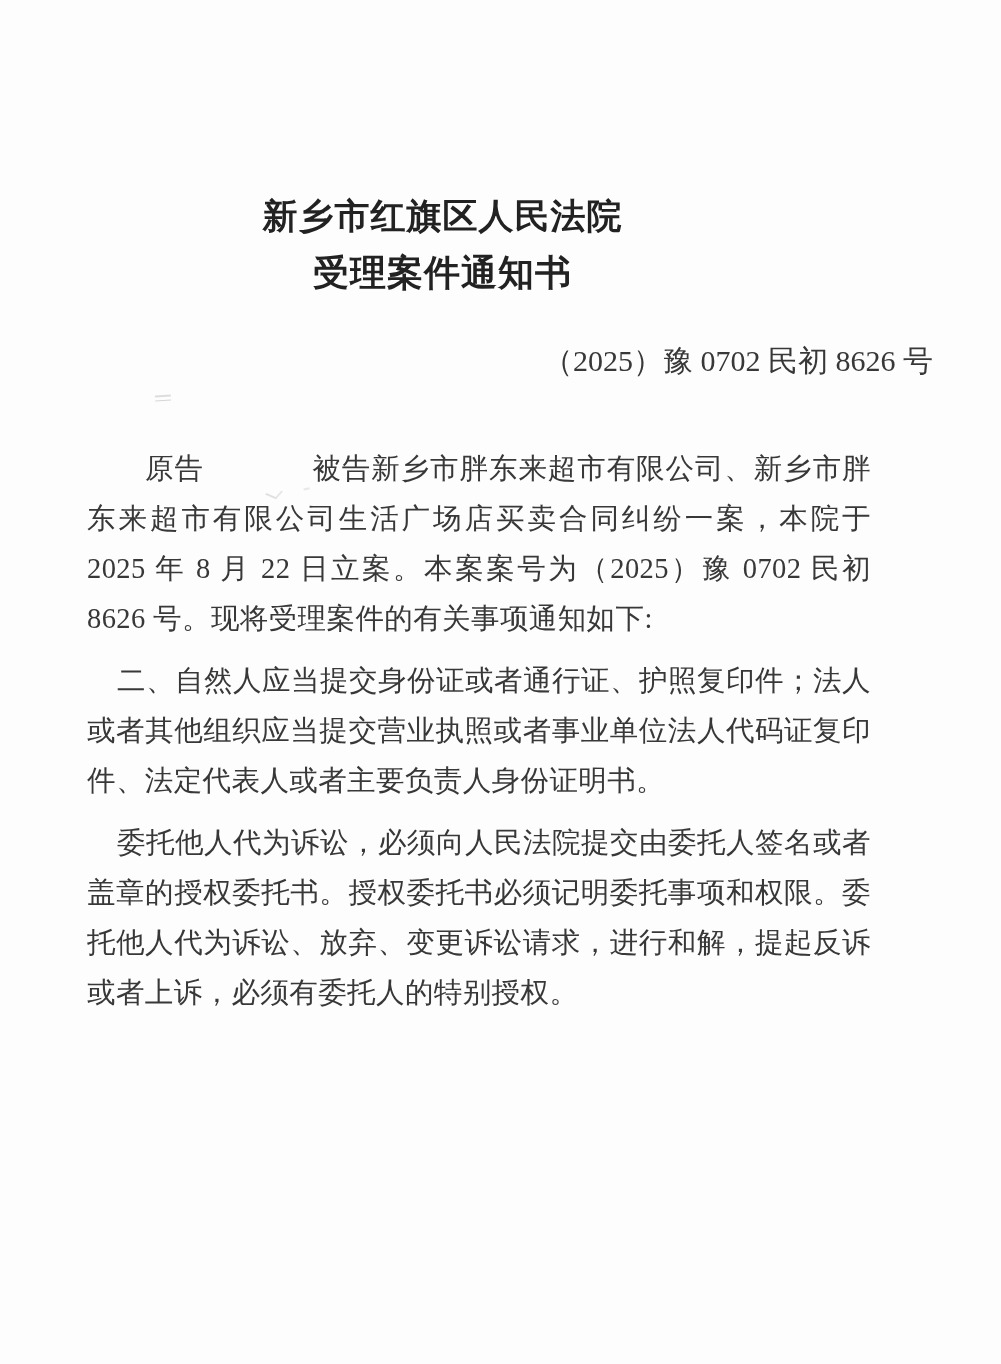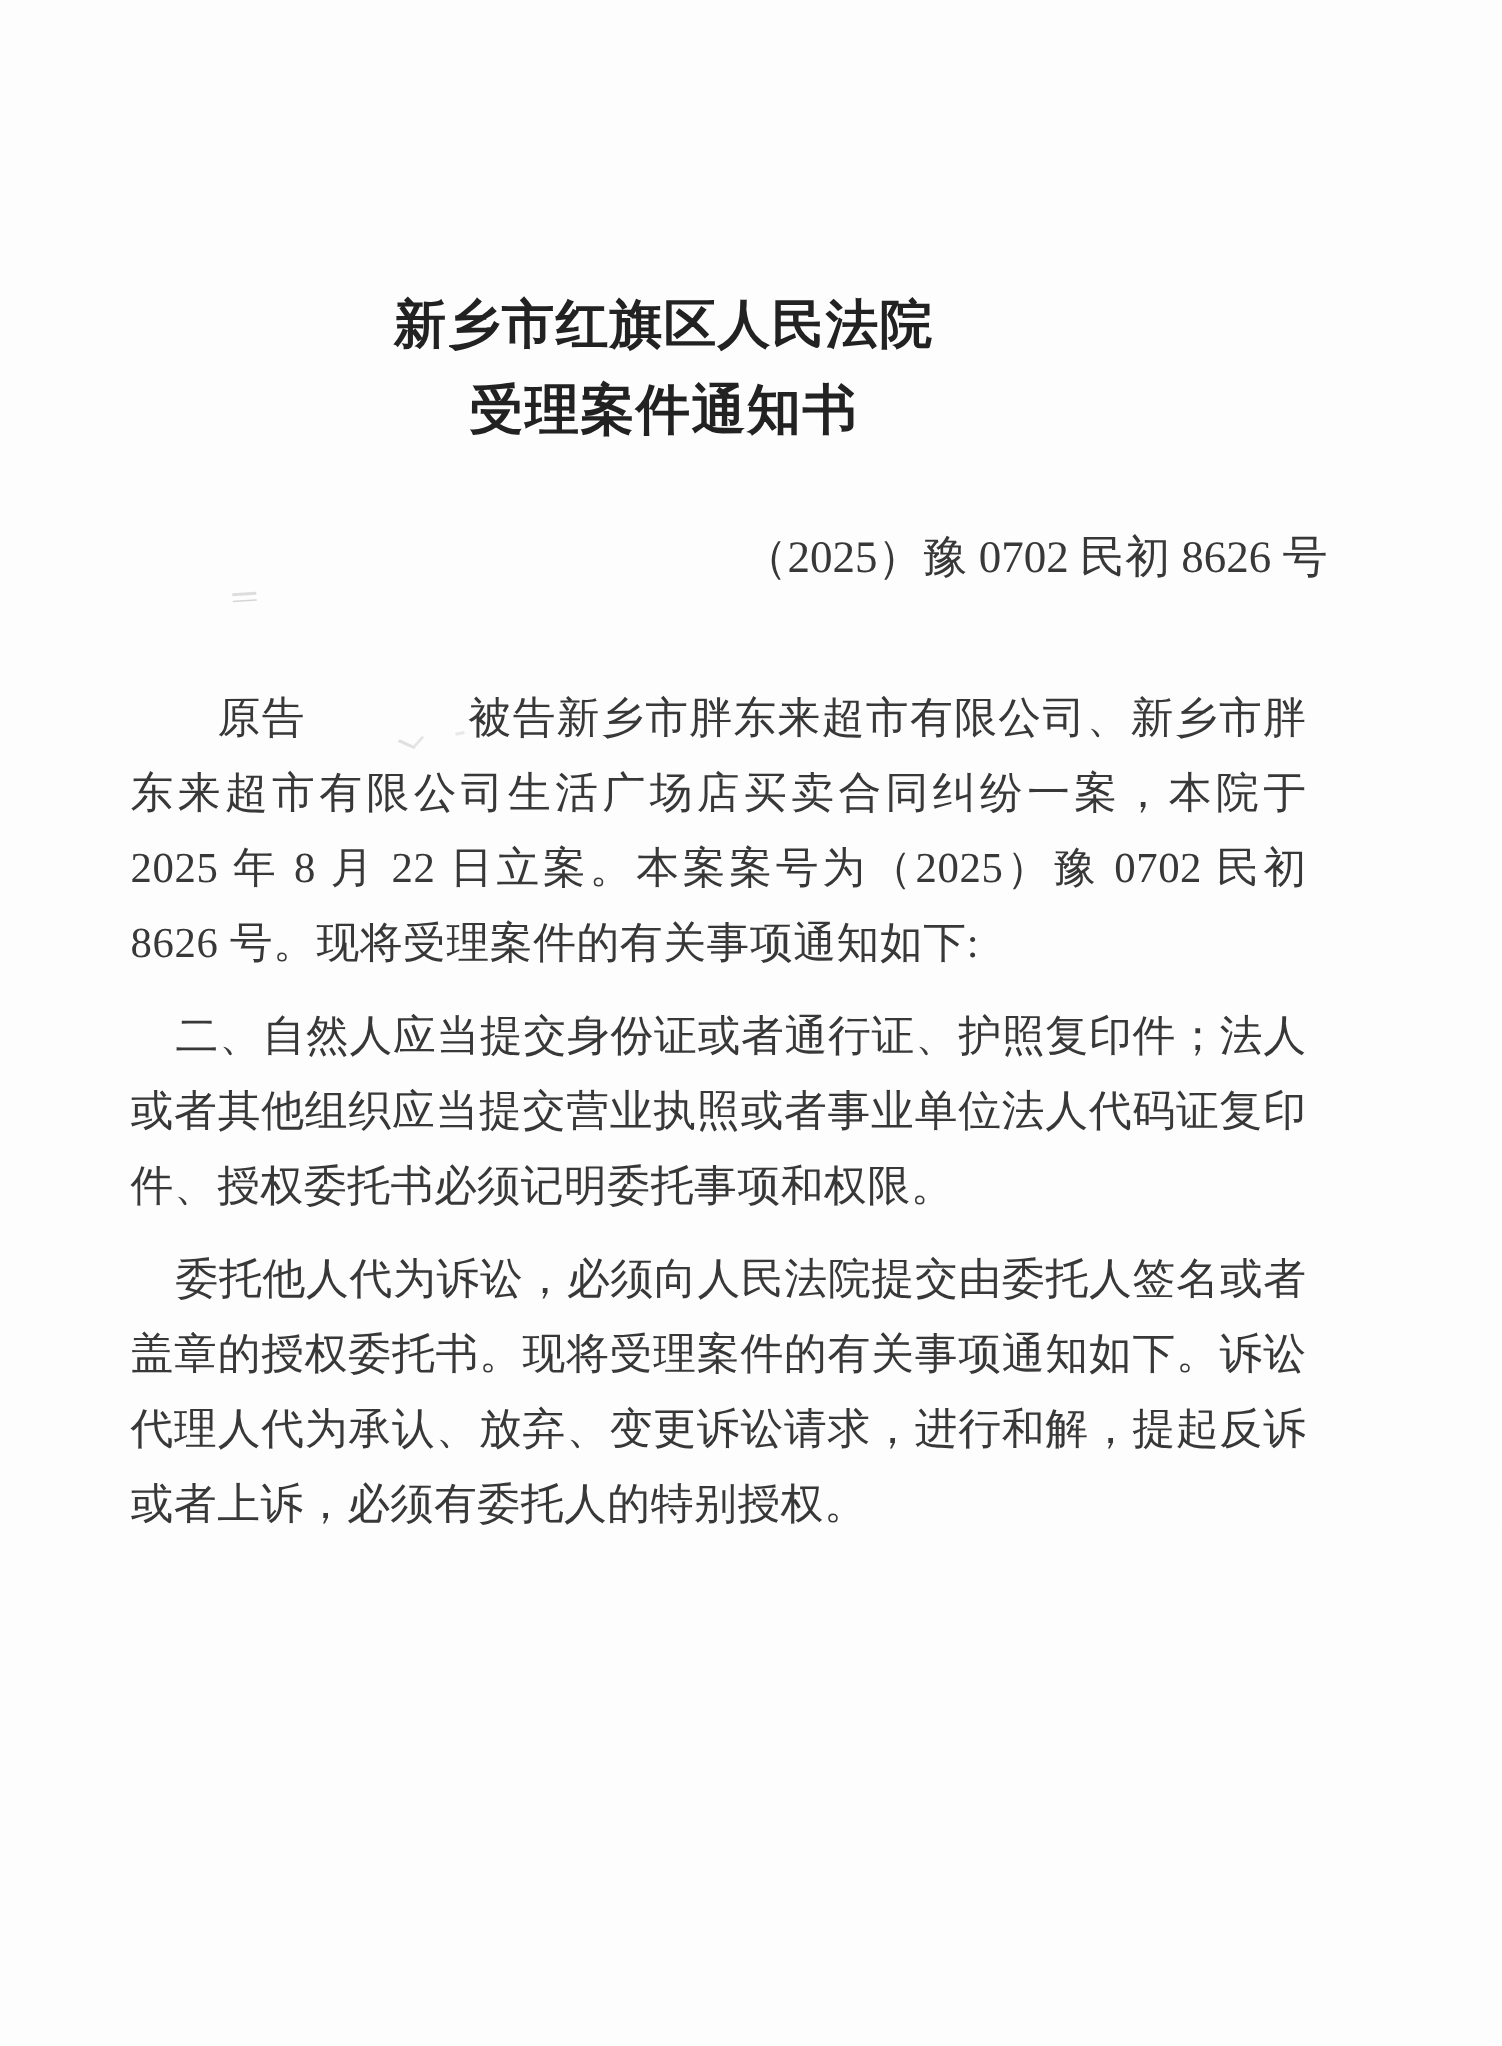--- a/index.html
+++ b/index.html
@@ -30,22 +30,22 @@
     color: var(--title_text, #222222);
   }
   .doc-title {
     font-size: 36px;
     line-height: 57px;
     font-weight: bold;
     letter-spacing: 1px;
     color: var(--title_text, #222222);
   }
   .case-number-row {
-    margin-top: 50px;
-    padding-right: 116px;
+    margin-top: 39px;
+    padding-right: 68px;
     text-align: right;
     font-size: 30px;
     line-height: 40px;
     white-space: nowrap;
   }
   .body-block {
     margin: 63px 118px 0 75px;
     width: 808px;
     font-size: 28.5px;
     line-height: 50px;
@@ -113,17 +113,17 @@
   </div>
 
   <div class="case-number-row">
     <span>（2025）豫 0702 民初 8626 号</span>
   </div>
 
   <div class="body-block">
     <p class="para indent-2">
       <span>原告</span><span class="redaction-gap"></span><span>被告新乡市胖东来超市有限公司、新乡市胖东来超市有限公司生活广场店买卖合同纠纷一案，本院于 2025 年 8 月 22 日立案。本案案号为（2025）豫 0702 民初 8626 号。现将受理案件的有关事项通知如下:</span>
     </p>
-    <p class="para indent-1">二、自然人应当提交身份证或者通行证、护照复印件；法人或者其他组织应当提交营业执照或者事业单位法人代码证复印件、授权委托书必须记明委托事项和权限。</p>
-    <p class="para indent-1">委托他人代为诉讼，必须向人民法院提交由委托人签名或者盖章的授权委托书。现将受理案件的有关事项通知如下。诉讼代理人代为承认、放弃、变更诉讼请求，进行和解，提起反诉或者上诉，必须有委托人的特别授权。</p>
+    <p class="para indent-1">二、自然人应当提交身份证或者通行证、护照复印件；法人或者其他组织应当提交营业执照或者事业单位法人代码证复印件、法定代表人或者主要负责人身份证明书。</p>
+    <p class="para indent-1">委托他人代为诉讼，必须向人民法院提交由委托人签名或者盖章的授权委托书。授权委托书必须记明委托事项和权限。委托他人代为诉讼、放弃、变更诉讼请求，进行和解，提起反诉或者上诉，必须有委托人的特别授权。</p>
   </div>
 
 </div>
 
 </body></html>

